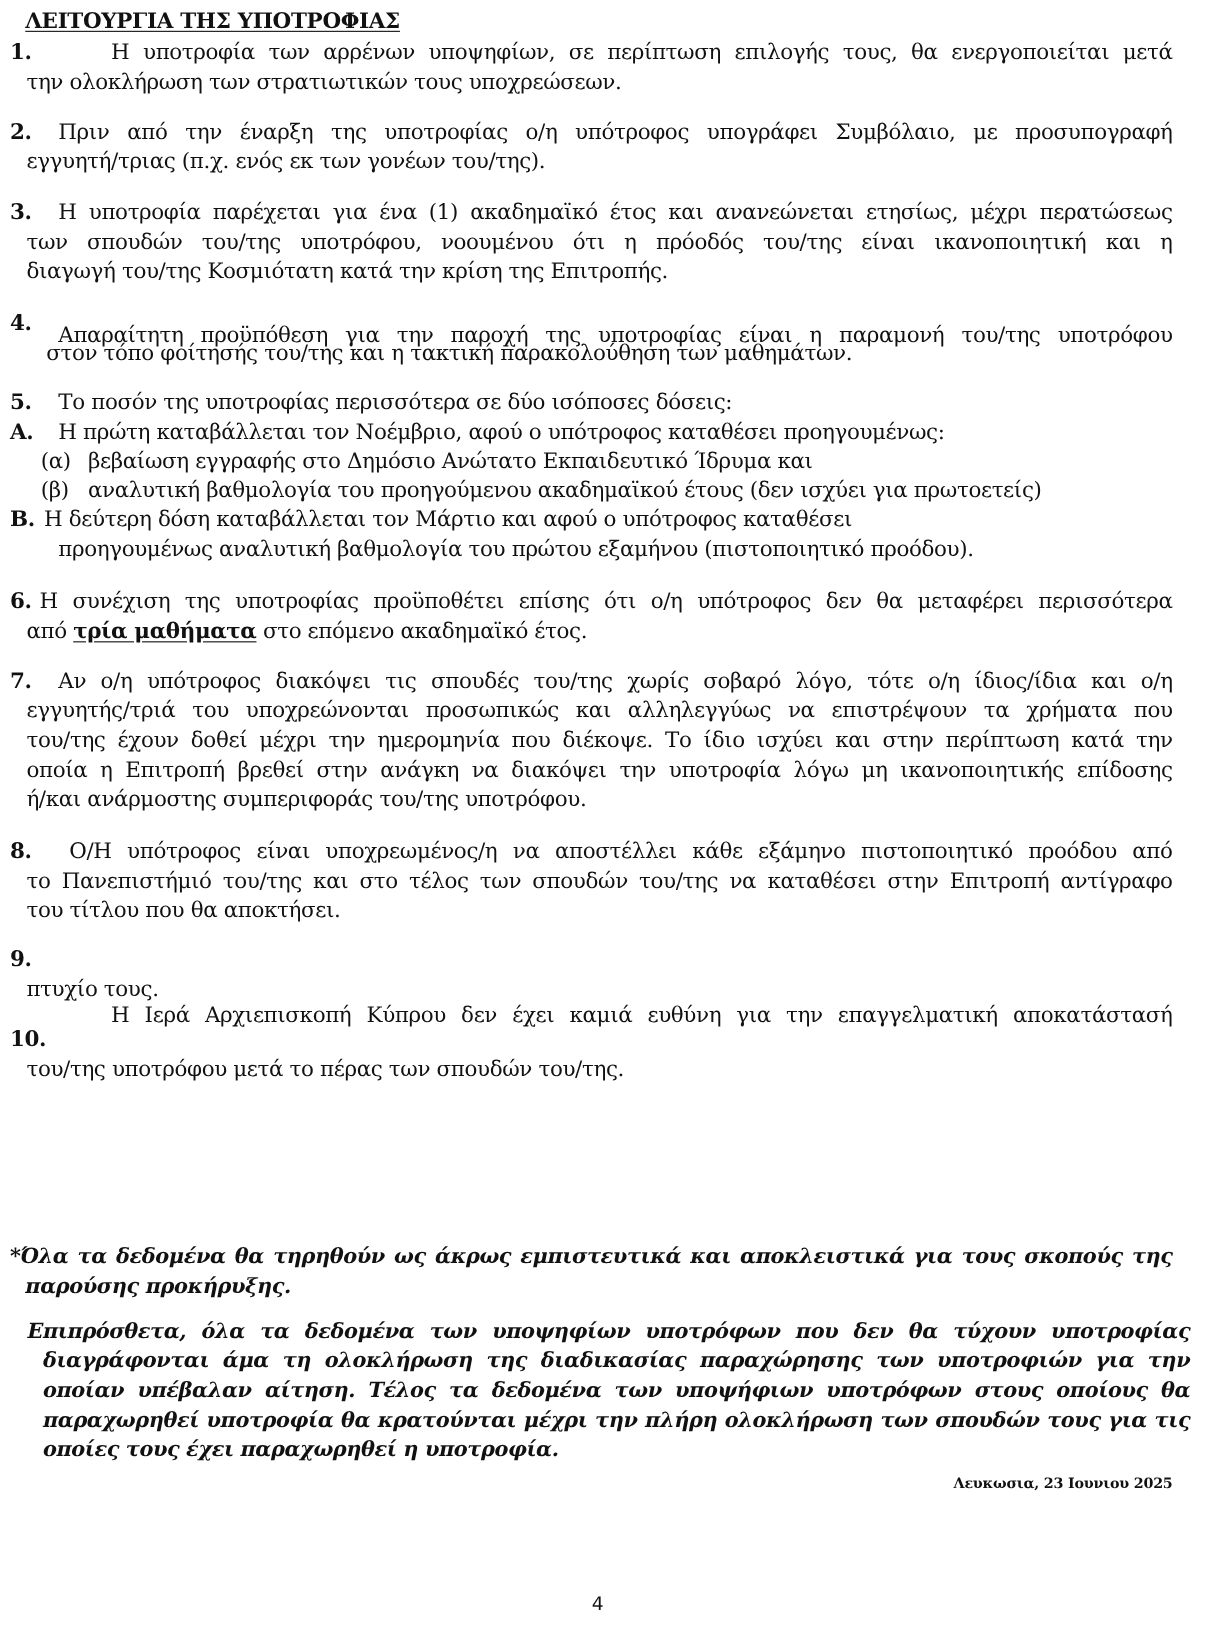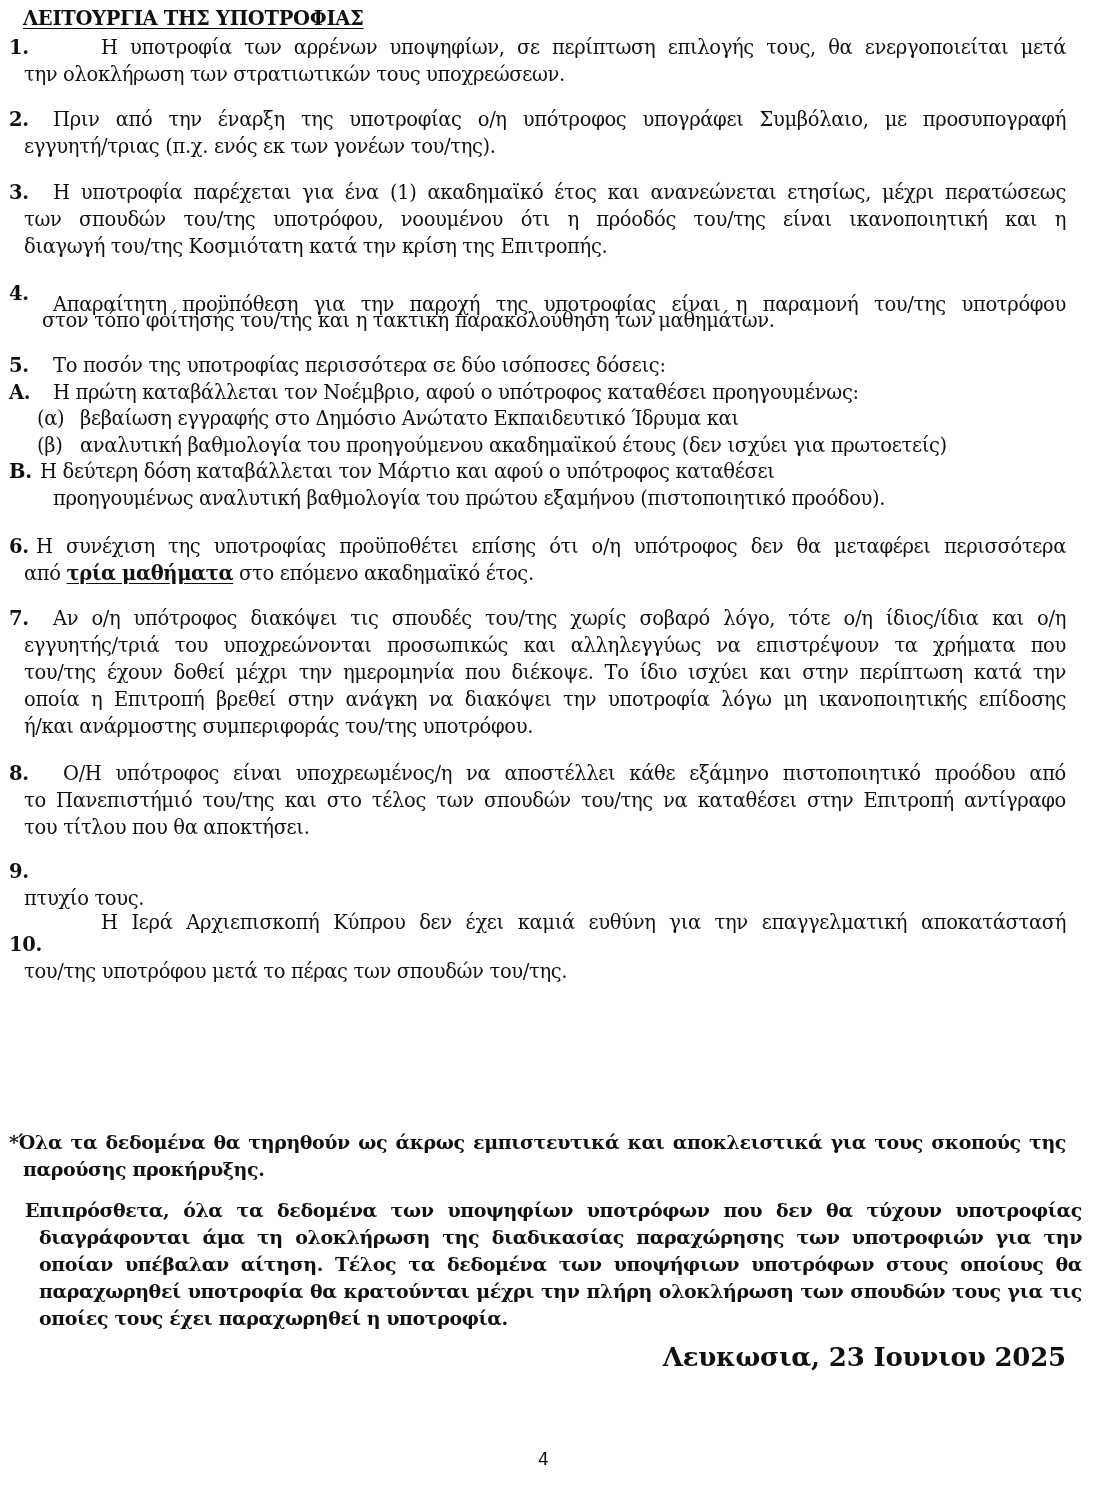--- a/index.html
+++ b/index.html
@@ -10,22 +10,22 @@
   }
   .page { position: absolute; left: 0; top: 0; width: 1099px; height: 1247px; }
   .line { position: absolute; white-space: nowrap; font-size: 19.5px; line-height: 27px; letter-spacing: -0.35px; }
   .num { font-weight: bold; }
   .title {
     position: absolute; left: 23px; top: 7px; font-weight: bold; font-size: 19.5px;
     text-decoration: underline; text-underline-offset: 3px; letter-spacing: -0.3px;
   }
   .ul-bold { font-weight: bold; text-decoration: underline; text-underline-offset: 3px; }
   .notes { position: absolute; left: 9px; width: 1057px; font-weight: bold; font-size: 19px; line-height: 27px; letter-spacing: -0.4px; text-align: justify; }
-  .notes .hang { padding-left: 14px; text-indent: -14px; }
-  .date { position: absolute; right: 33px; top: 1043px; font-weight: bold; font-size: 26px; letter-spacing: -0.2px; }
+  .notes .hang { padding-left: 14px; text-indent: -14px; font-style: italic; }
+  .date { position: absolute; right: 33px; top: 1043px; font-weight: bold; font-size: 13px; letter-spacing: -0.2px; }
   .pnum { position: absolute; left: 538px; top: 1449px; font-family: "DejaVu Sans", "Liberation Sans", sans-serif; font-size: 17px; }
 </style>
 </head>
 <body>
 
 <div class="page">
 
   <div class="title">ΛΕΙΤΟΥΡΓΙΑ ΤΗΣ ΥΠΟΤΡΟΦΙΑΣ</div>
 
   <div class="line num" style="left:9px; top:34px;">1.</div>

